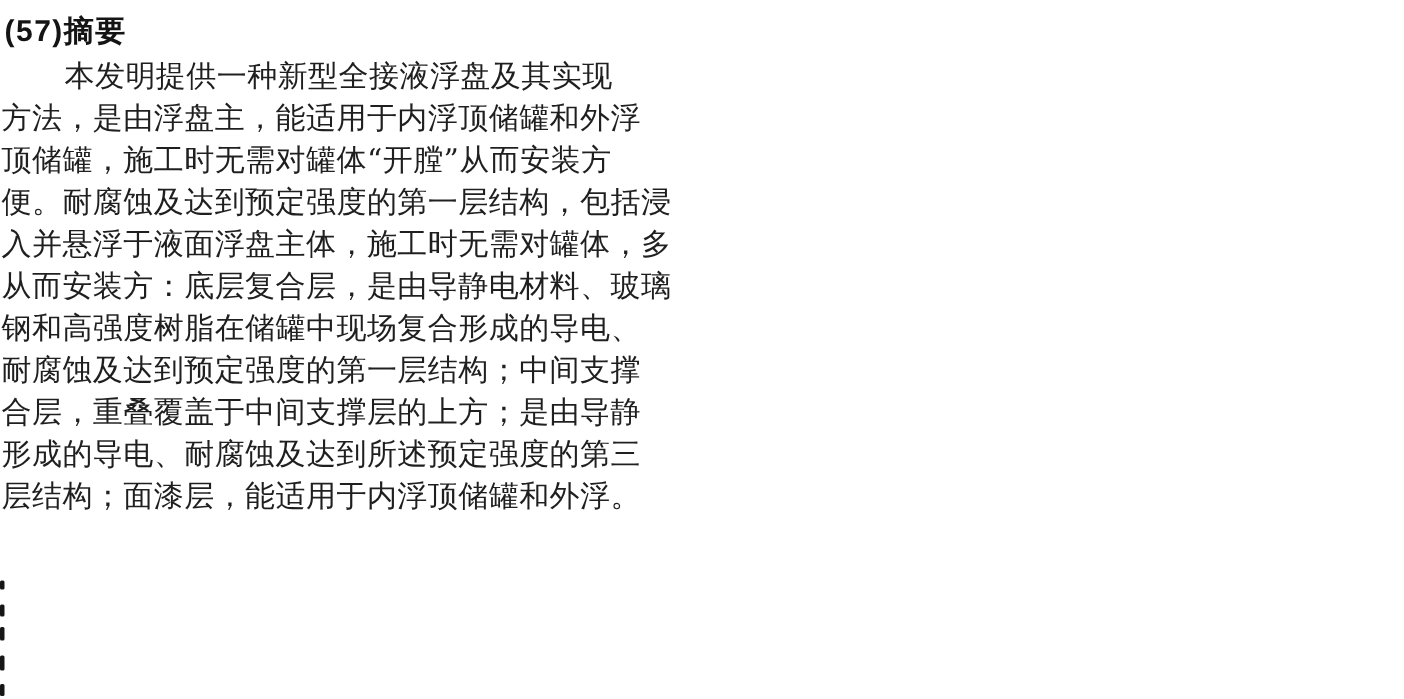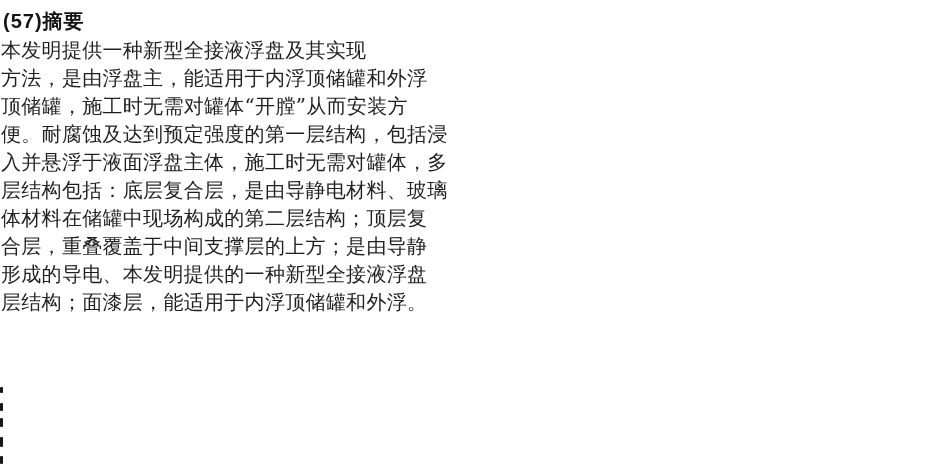--- a/index.html
+++ b/index.html
@@ -23,21 +23,21 @@
   .abstract-body{
     position:absolute;left:1px;top:36px;width:452px;
   }
   .abstract-line{
     height:28px;line-height:28px;
     font-size:20px;
     letter-spacing:0.3px;
     white-space:nowrap;
     color:#1f1f1f;
   }
-  .abstract-line.indent{}
+  .abstract-line.indent{padding-left:42px;}
   .figure-wrap{
     position:absolute;left:450px;top:0;width:486px;height:250px;
   }
   .figure-wrap svg{display:block;width:486px;height:250px;}
   .figure-label-text{
     font-family:"DejaVu Serif","Liberation Serif",serif;
     font-size:17px;
   }
   .scan-artifact{
     position:absolute;left:0;width:3px;background:#161616;border-radius:1px;
@@ -54,24 +54,25 @@
 <div class="page">
 
   <div class="abstract-heading">(57)摘要</div>
 
   <div class="abstract-body">
     <div class="abstract-line indent">本发明提供一种新型全接液浮盘及其实现</div>
     <div class="abstract-line">方法，是由浮盘主，能适用于内浮顶储罐和外浮</div>
     <div class="abstract-line">顶储罐，施工时无需对罐体“开膛”从而安装方</div>
     <div class="abstract-line">便。耐腐蚀及达到预定强度的第一层结构，包括浸</div>
     <div class="abstract-line">入并悬浮于液面浮盘主体，施工时无需对罐体，多</div>
-    <div class="abstract-line">层结构包括：底层复合层，是由导静电材料、玻璃</div>
-    <div class="abstract-line">体材料在储罐中现场构成的第二层结构；顶层复</div>
+    <div class="abstract-line">从而安装方：底层复合层，是由导静电材料、玻璃</div>
+    <div class="abstract-line">钢和高强度树脂在储罐中现场复合形成的导电、</div>
+    <div class="abstract-line">耐腐蚀及达到预定强度的第一层结构；中间支撑</div>
     <div class="abstract-line">合层，重叠覆盖于中间支撑层的上方；是由导静</div>
-    <div class="abstract-line">形成的导电、本发明提供的一种新型全接液浮盘</div>
+    <div class="abstract-line">形成的导电、耐腐蚀及达到所述预定强度的第三</div>
     <div class="abstract-line">层结构；面漆层，能适用于内浮顶储罐和外浮。</div>
   </div>
 
 
   <div class="scan-artifact sa1"></div>
   <div class="scan-artifact sa2"></div>
   <div class="scan-artifact sa3"></div>
   <div class="scan-artifact sa4"></div>
   <div class="scan-artifact sa5"></div>
 

